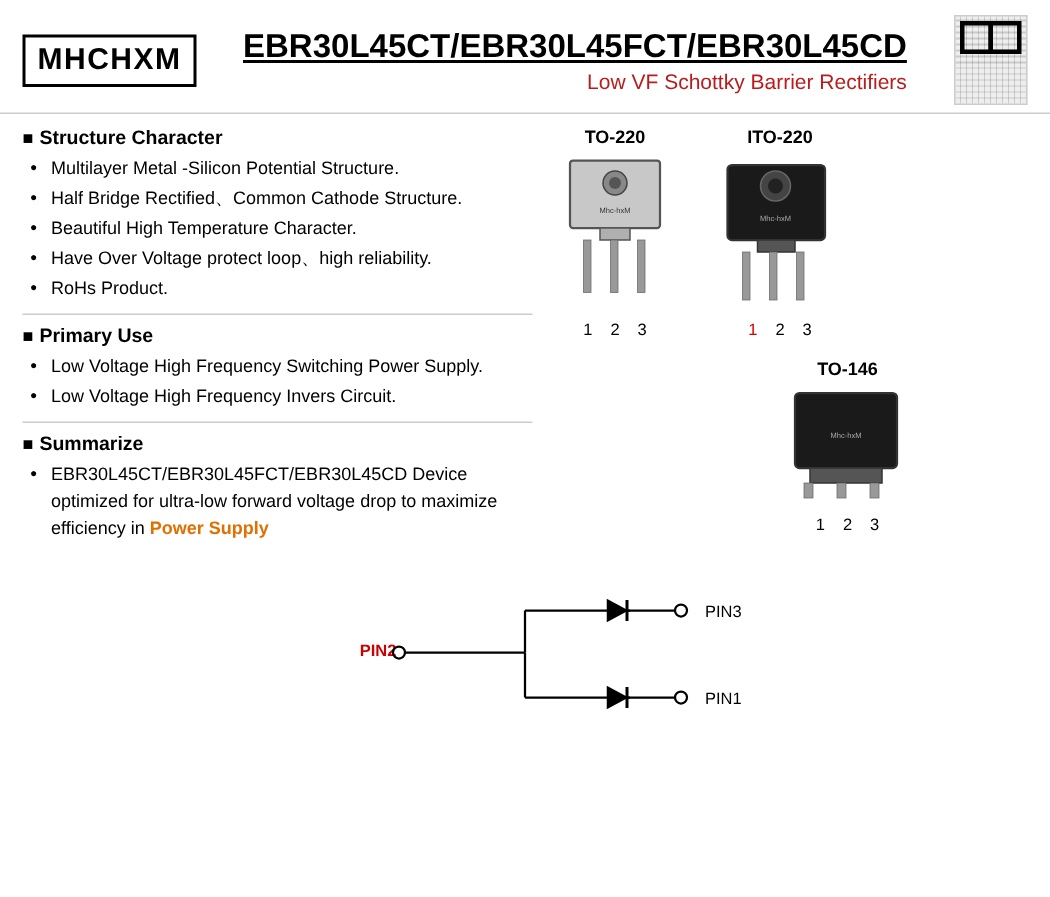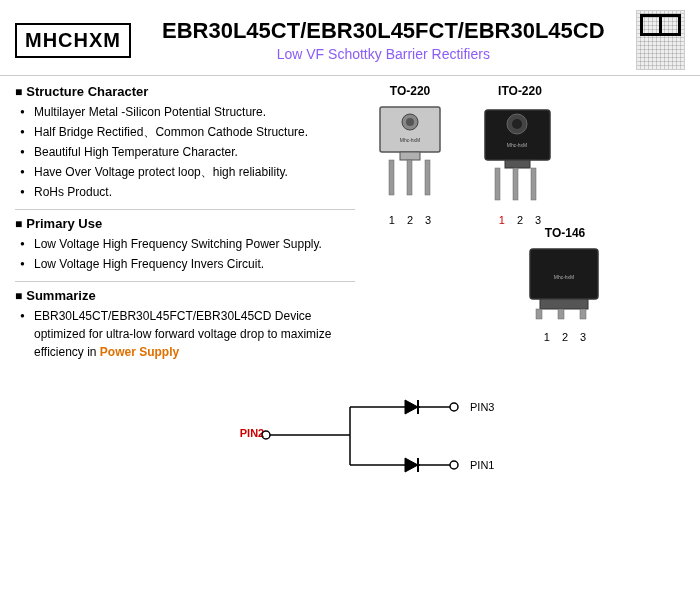--- a/index.html
+++ b/index.html
@@ -32,25 +32,27 @@
       white-space: nowrap;
     }
     .header-center {
       flex: 1;
       text-align: center;
     }
     .header-title {
       font-size: 22px;
       font-weight: bold;
       color: #000;
+      text-decoration: underline;
     }
     .header-subtitle {
       font-size: 14px;
-      color: #8b5cf6;
+      color: #b91c1c;
       margin-top: 2px;
+      text-align: right;
     }
     .qr-box {
       width: 60px;
       height: 60px;
       background: #eee;
       border: 1px solid #ccc;
       display: flex;
       align-items: center;
       justify-content: center;
       font-size: 9px;
@@ -86,21 +88,21 @@
       padding: 8px 15px;
       gap: 10px;
     }
     .left-col {
       flex: 0 0 340px;
     }
     .right-col {
       flex: 1;
       display: flex;
       flex-direction: column;
-      gap: 0;
+      gap: 13px;
     }
 
     
     .section-title {
       font-weight: bold;
       font-size: 13px;
       display: flex;
       align-items: center;
       gap: 4px;
       margin-bottom: 4px;

